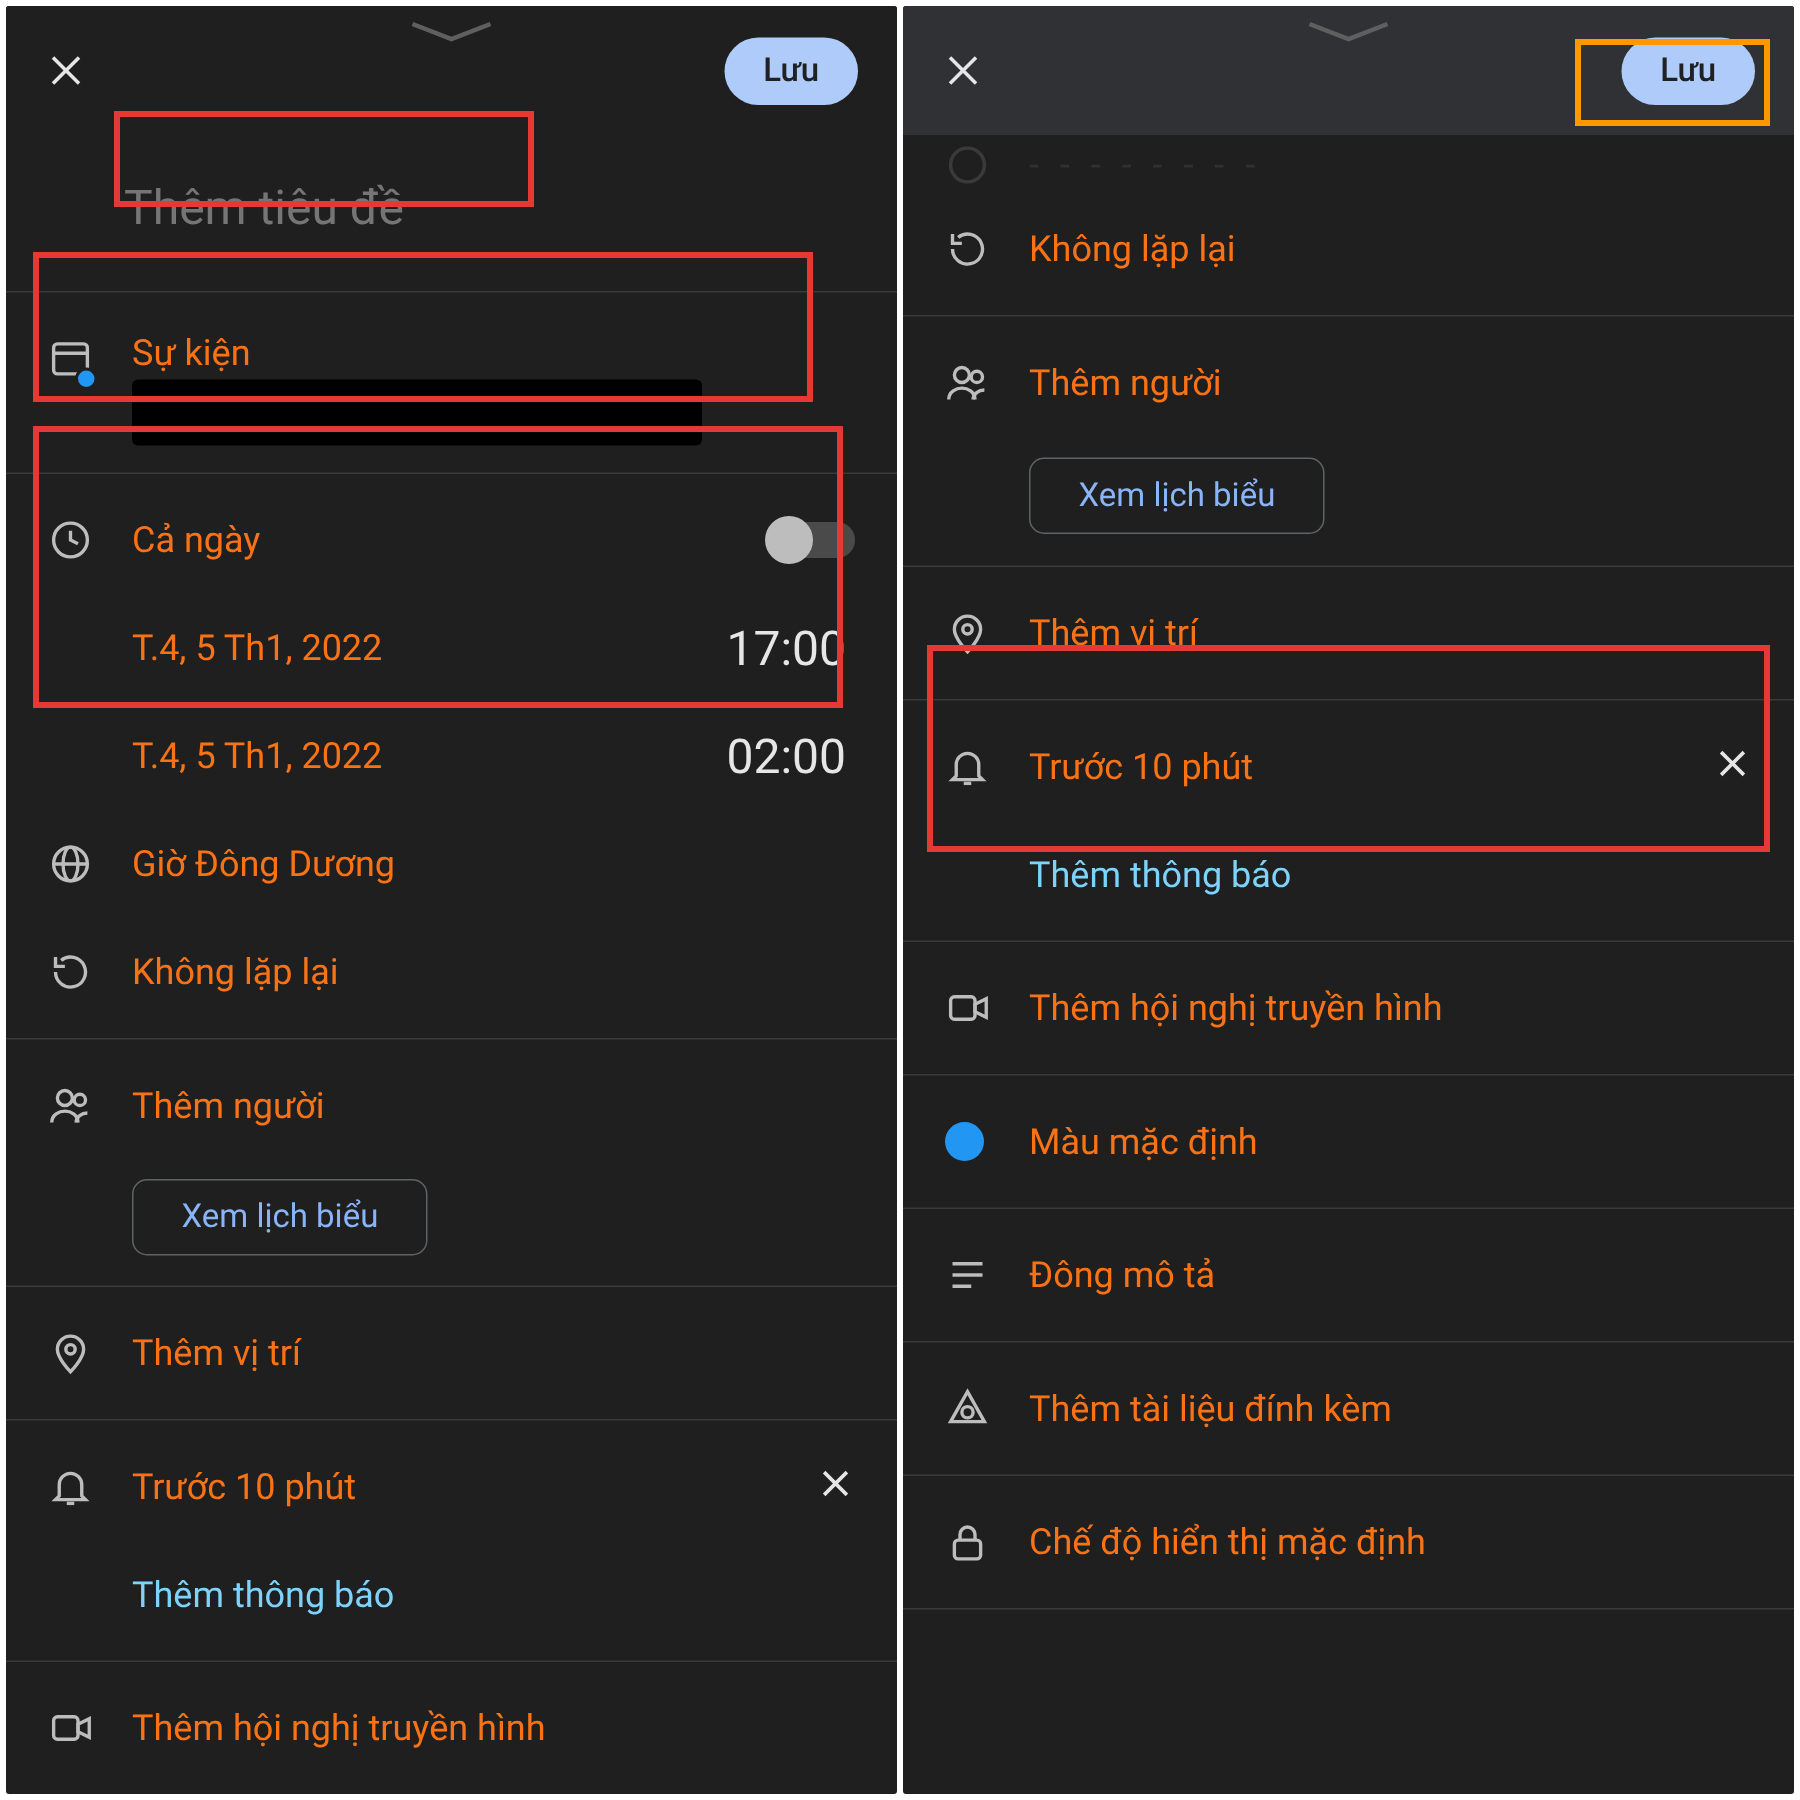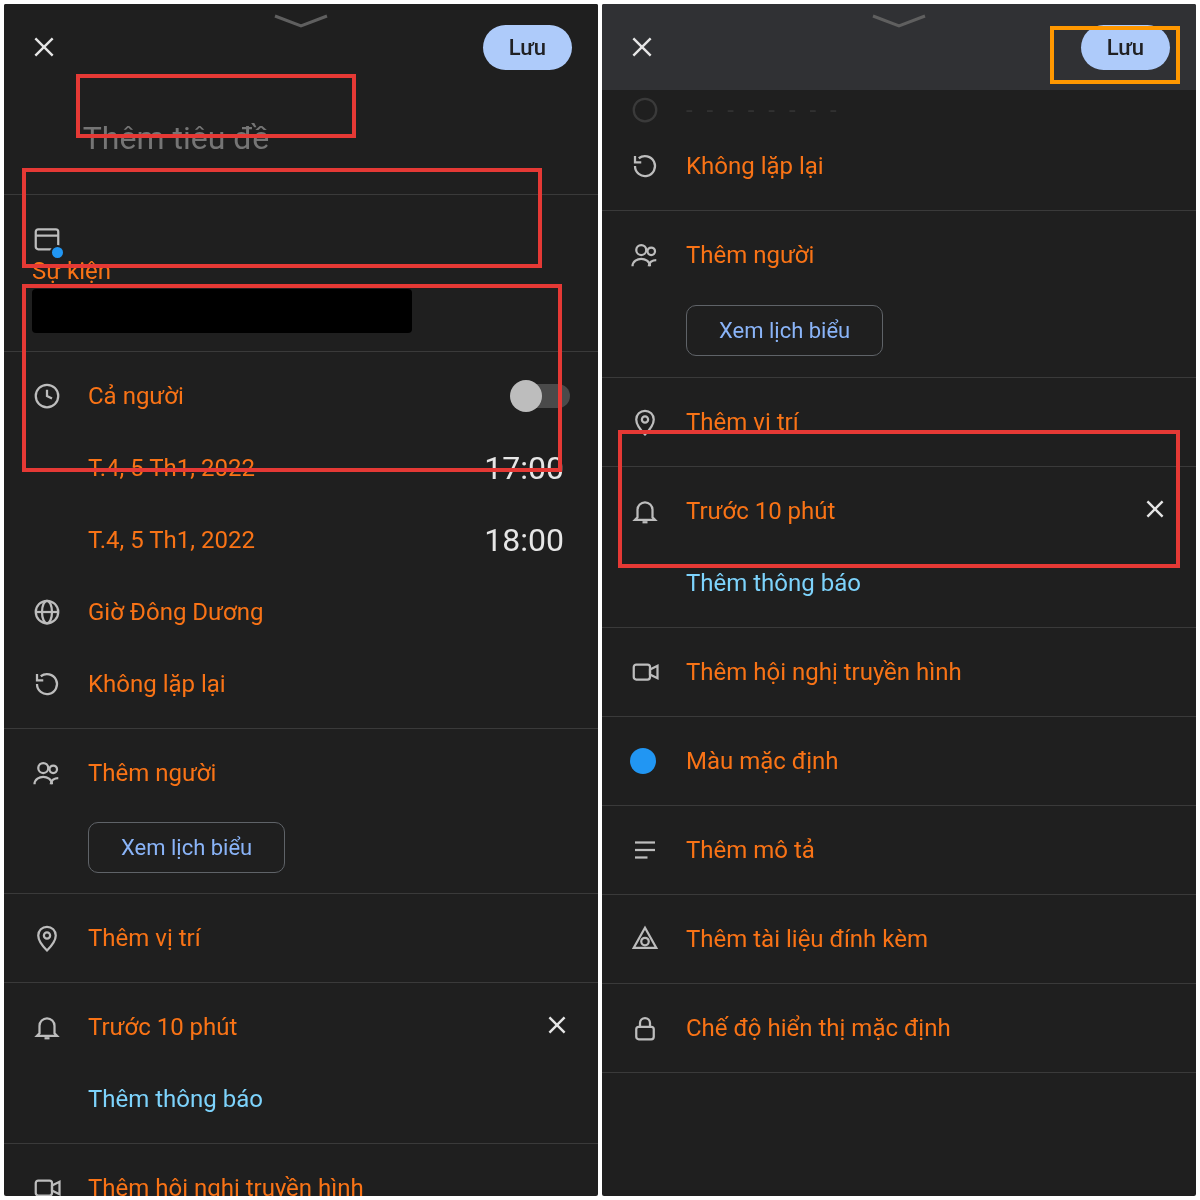--- a/index.html
+++ b/index.html
@@ -10,21 +10,21 @@
   .right .hdrbar{ background:#303134; }
   .chev{ position:absolute; left:50%; top:8px; transform:translateX(-50%); width:60px; height:12px; }
   .chev:before{ content:""; position:absolute; left:50%; top:0; border-left:3px solid #888; border-bottom:3px solid #888; width:30px; height:10px; transform:translateX(-50%) rotate(-45deg); border-radius:2px; opacity:.35; display:none;}
   .chev svg{ width:60px; height:20px; stroke:#5f5f5f; stroke-width:3; fill:none; }
   .xbtn { width:28px; height:28px; display:flex; align-items:center; justify-content:center; cursor:pointer;}
   .xbtn svg{ width:26px;height:26px; stroke:#e6e6e6; stroke-width:2.2; }
   .spacer{ flex:1;}
   .savebtn { background:#aecbfa; color:#202124; border:none; border-radius:999px; padding:10px 26px; font-size:22px; font-weight:500; cursor:pointer;}
   .content{ flex:1; overflow:hidden; }
   .row{ display:flex; align-items:center; min-height:72px; padding:0 28px;}
-  .rowtall{ min-height:88px;flex-direction:column;}
+  .rowtall{ min-height:88px;}
   .iconcol{ width:56px; display:flex; justify-content:flex-start; align-items:center;}
   .iconcol .ic, .iconcol svg{ width:30px; height:30px; stroke:#bdbdbd; fill:none; stroke-width:1.8;}
   .txt{ font-size:24px; color:#f97316; }
   .sub .txt{ font-size:24px; color:#7dd3fc;}
   .title-input{ font-size:32px; color:#9b9b9b; background:transparent; border:none; outline:none; width:100%; padding:22px 0;}
   .divider{ height:1px; background:#3a3a3a; margin:8px 0;}
   .toggle{ width:58px; height:24px; background:#4a4a4a; border-radius:999px; position:relative;}
   .toggle:before{content:""; position:absolute; left:-2px; top:-4px; width:32px; height:32px; background:#bdbdbd; border-radius:50%;}
   .timeval{ font-size:32px; color:#e6e6e6; margin-left:auto; padding-right:6px;}
   .pillbtn{ display:inline-block; border:1.5px solid #5f6368; color:#8ab4f8; padding:12px 32px; border-radius:10px; font-size:22px; background:transparent; cursor:pointer;}
@@ -81,33 +81,33 @@
 
       <div class="divider" style="margin-top:18px;"></div>
 
       <div class="row">
         <div class="iconcol">
             <svg viewBox="0 0 24 24">
               <circle cx="12" cy="12" r="9"></circle>
               <polyline points="12,7 12,12 16,14"></polyline>
             </svg>
           </div>
-        <div class="txt">Cả người</div>
+        <div class="txt">Cả ngày</div>
         <div class="spacer"></div>
         <div class="toggle"></div>
       </div>
       <div class="row">
         <div class="iconcol"></div>
         <div class="txt">T.4, 5 Th1, 2022</div>
         <div class="timeval">17:00</div>
       </div>
       <div class="row">
         <div class="iconcol"></div>
         <div class="txt">T.4, 5 Th1, 2022</div>
-        <div class="timeval">18:00</div>
+        <div class="timeval">02:00</div>
       </div>
       <div class="row">
         <div class="iconcol">
             <svg viewBox="0 0 24 24">
               <circle cx="12" cy="12" r="9"></circle>
               <ellipse cx="12" cy="12" rx="4" ry="9"></ellipse>
               <line x1="3" y1="12" x2="21" y2="12"></line>
             </svg>
           </div>
         <div class="txt">Giờ Đông Dương</div>
@@ -292,21 +292,21 @@
       <div class="divider"></div>
 
       <div class="row">
         <div class="iconcol">
             <svg viewBox="0 0 24 24">
               <line x1="4" y1="6" x2="20" y2="6"></line>
               <line x1="4" y1="12" x2="20" y2="12"></line>
               <line x1="4" y1="18" x2="14" y2="18"></line>
             </svg>
           </div>
-        <div class="txt">Thêm mô tả</div>
+        <div class="txt">Đông mô tả</div>
       </div>
       <div class="divider"></div>
 
       <div class="row">
         <div class="iconcol">
             <svg viewBox="0 0 24 24">
               <polygon points="12,3 21,19 3,19"></polygon>
               <circle cx="12" cy="14" r="3"></circle>
             </svg>
           </div>

